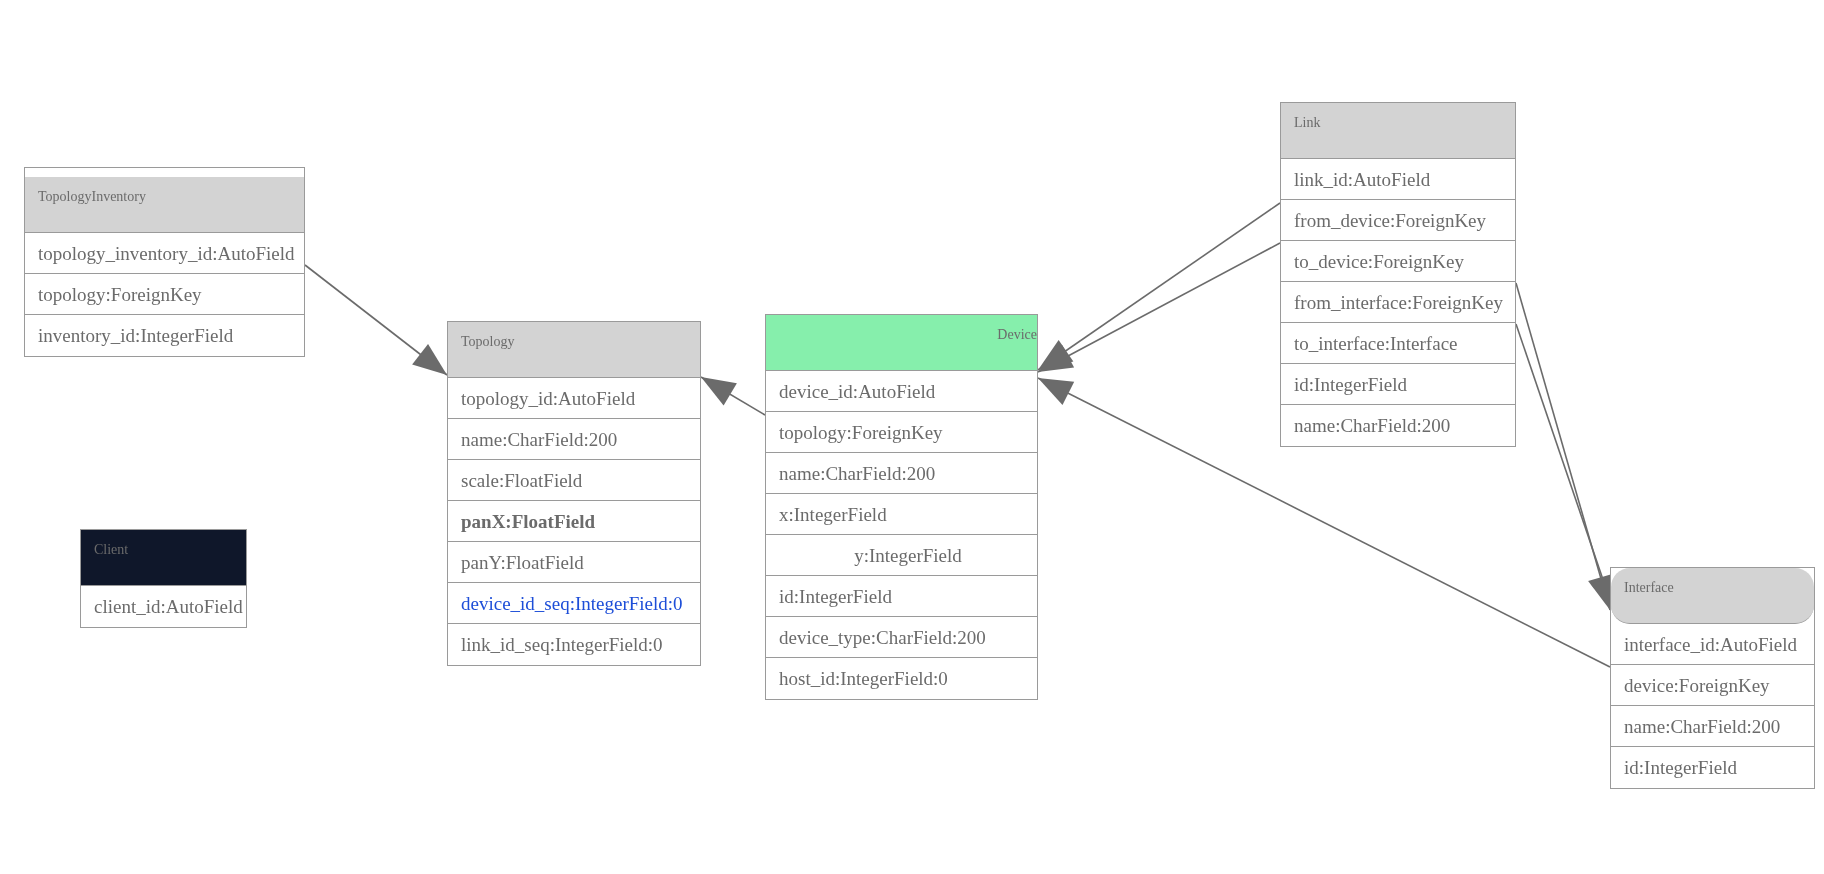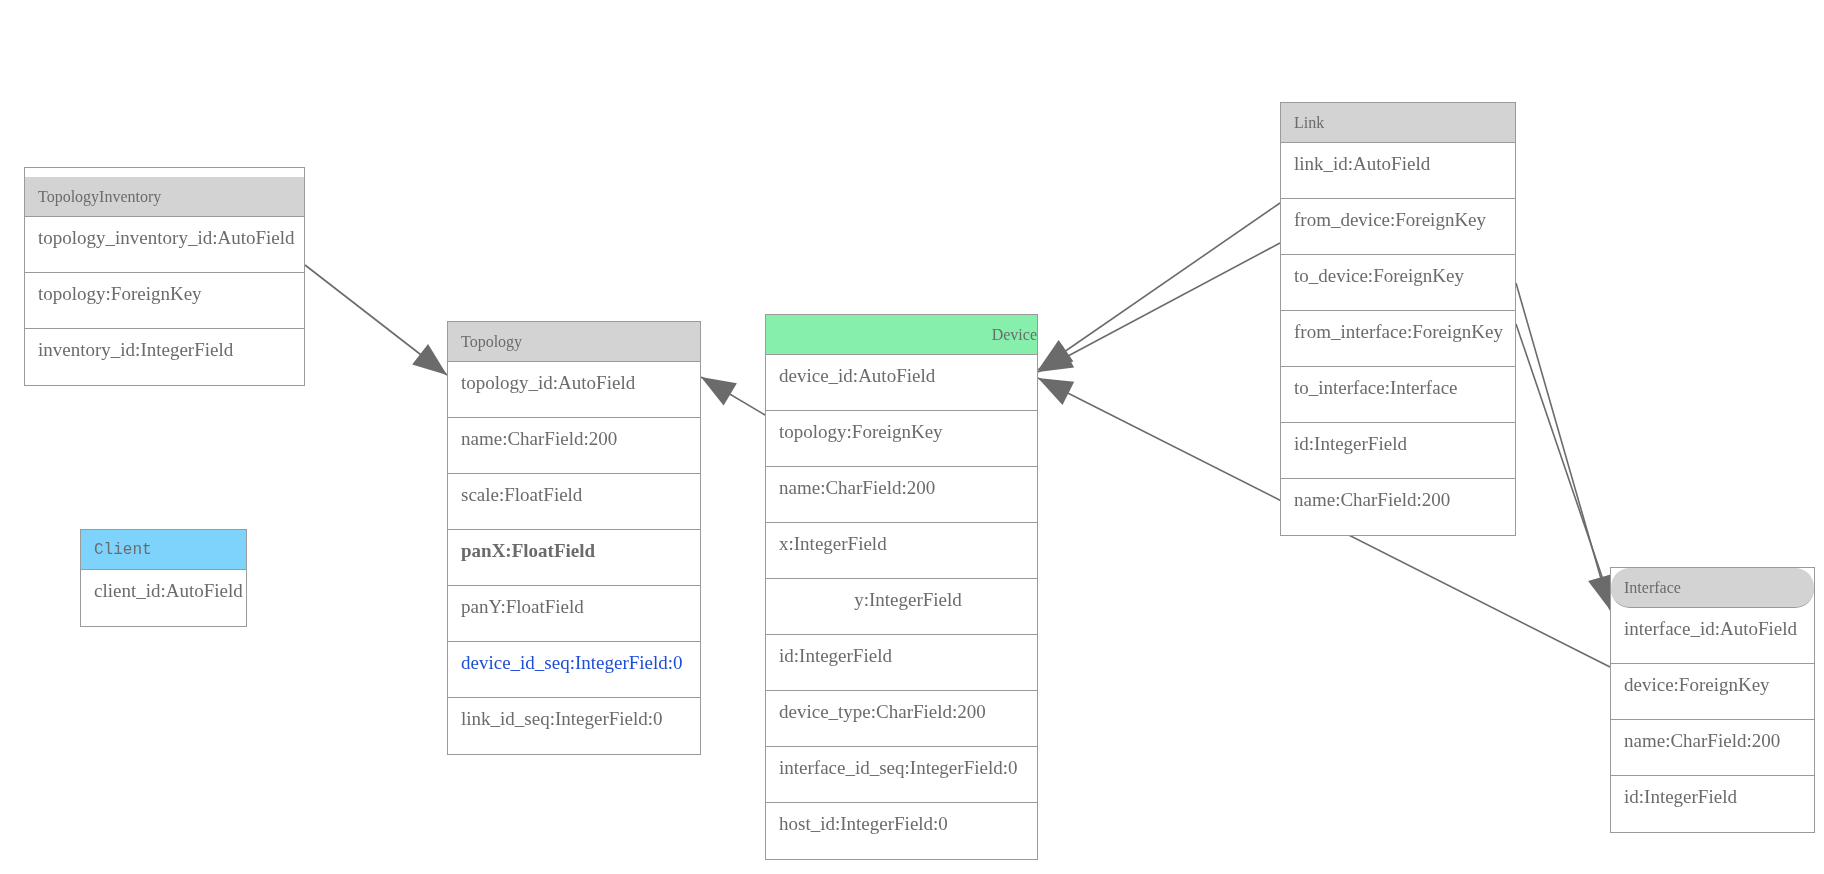--- a/index.html
+++ b/index.html
@@ -29,34 +29,34 @@
     box-sizing: border-box;
     border: 1px solid #9a9a9a;
     background: #ffffff;
     z-index: 2;
   }
   .entity-header {
     box-sizing: border-box;
     background: #d3d3d3;
     color: #6b6b6b;
     border-bottom: 1px solid #9a9a9a;
-    font-size: 16px;
+    font-size: 14px;
     line-height: 40px;
-    height: 40px;
+    height: 56px;
     padding: 0 0 0 13px;
     white-space: nowrap;
     overflow: hidden;
   }
   .entity-field {
     box-sizing: border-box;
     color: #6b6b6b;
     border-bottom: 1px solid #9a9a9a;
     font-size: 19px;
     line-height: 41px;
-    height: 56px;
+    height: 41px;
     padding: 0 0 0 13px;
     white-space: nowrap;
     overflow: hidden;
     background: #ffffff;
   }
   .entity-field:last-child {
     border-bottom: none;
   }
 </style>
 </head>
@@ -104,33 +104,32 @@
         <div class="entity-header" style="background: rgb(211, 211, 211); color: rgb(107, 107, 107); border-bottom-color: rgb(154, 154, 154);">Topology</div>
         <div class="entity-field" style="color: rgb(107, 107, 107); border-bottom-color: rgb(154, 154, 154);">topology_id:AutoField</div>
         <div class="entity-field" style="color: rgb(107, 107, 107); border-bottom-color: rgb(154, 154, 154);">name:CharField:200</div>
         <div class="entity-field" style="color: rgb(107, 107, 107); border-bottom-color: rgb(154, 154, 154);">scale:FloatField</div>
         <div class="entity-field" style="color: rgb(107, 107, 107); border-bottom-color: rgb(154, 154, 154); font-weight: bold;">panX:FloatField</div>
         <div class="entity-field" style="color: rgb(107, 107, 107); border-bottom-color: rgb(154, 154, 154);">panY:FloatField</div>
         <div class="entity-field" style="color: #1d4ed8; border-bottom-color: rgb(154, 154, 154);">device_id_seq:IntegerField:0</div>
         <div class="entity-field" style="color: rgb(107, 107, 107); border-bottom-color: rgb(154, 154, 154);">link_id_seq:IntegerField:0</div>
       </div>
       <div class="entity" style="left: 80px; top: 529px; width: 167px; border-color: rgb(154, 154, 154);">
-        <div class="entity-header" style="background: #7dd3fc; color: rgb(107, 107, 107); border-bottom-color: rgb(154, 154, 154); font-family: Liberation Mono, monospace;">Client</div>
+        <div class="entity-header" style="background: #0f172a; color: rgb(107, 107, 107); border-bottom-color: rgb(154, 154, 154);">Client</div>
         <div class="entity-field" style="color: rgb(107, 107, 107); border-bottom-color: rgb(154, 154, 154);">client_id:AutoField</div>
       </div>
       <div class="entity" style="left: 765px; top: 314px; width: 273px; border-color: rgb(154, 154, 154);">
         <div class="entity-header" style="background: #86efac; color: rgb(107, 107, 107); border-bottom-color: rgb(154, 154, 154); text-align: right;">Device</div>
         <div class="entity-field" style="color: rgb(107, 107, 107); border-bottom-color: rgb(154, 154, 154);">device_id:AutoField</div>
         <div class="entity-field" style="color: rgb(107, 107, 107); border-bottom-color: rgb(154, 154, 154);">topology:ForeignKey</div>
         <div class="entity-field" style="color: rgb(107, 107, 107); border-bottom-color: rgb(154, 154, 154);">name:CharField:200</div>
         <div class="entity-field" style="color: rgb(107, 107, 107); border-bottom-color: rgb(154, 154, 154);">x:IntegerField</div>
         <div class="entity-field" style="color: rgb(107, 107, 107); border-bottom-color: rgb(154, 154, 154); text-align: center;">y:IntegerField</div>
         <div class="entity-field" style="color: rgb(107, 107, 107); border-bottom-color: rgb(154, 154, 154);">id:IntegerField</div>
         <div class="entity-field" style="color: rgb(107, 107, 107); border-bottom-color: rgb(154, 154, 154);">device_type:CharField:200</div>
-        <div class="entity-field" style="color: rgb(107, 107, 107); border-bottom-color: rgb(154, 154, 154);">interface_id_seq:IntegerField:0</div>
         <div class="entity-field" style="color: rgb(107, 107, 107); border-bottom-color: rgb(154, 154, 154);">host_id:IntegerField:0</div>
       </div>
       <div class="entity" style="left: 1280px; top: 102px; width: 236px; border-color: rgb(154, 154, 154);">
         <div class="entity-header" style="background: rgb(211, 211, 211); color: rgb(107, 107, 107); border-bottom-color: rgb(154, 154, 154);">Link</div>
         <div class="entity-field" style="color: rgb(107, 107, 107); border-bottom-color: rgb(154, 154, 154);">link_id:AutoField</div>
         <div class="entity-field" style="color: rgb(107, 107, 107); border-bottom-color: rgb(154, 154, 154);">from_device:ForeignKey</div>
         <div class="entity-field" style="color: rgb(107, 107, 107); border-bottom-color: rgb(154, 154, 154);">to_device:ForeignKey</div>
         <div class="entity-field" style="color: rgb(107, 107, 107); border-bottom-color: rgb(154, 154, 154);">from_interface:ForeignKey</div>
         <div class="entity-field" style="color: rgb(107, 107, 107); border-bottom-color: rgb(154, 154, 154);">to_interface:Interface</div>
         <div class="entity-field" style="color: rgb(107, 107, 107); border-bottom-color: rgb(154, 154, 154);">id:IntegerField</div>

